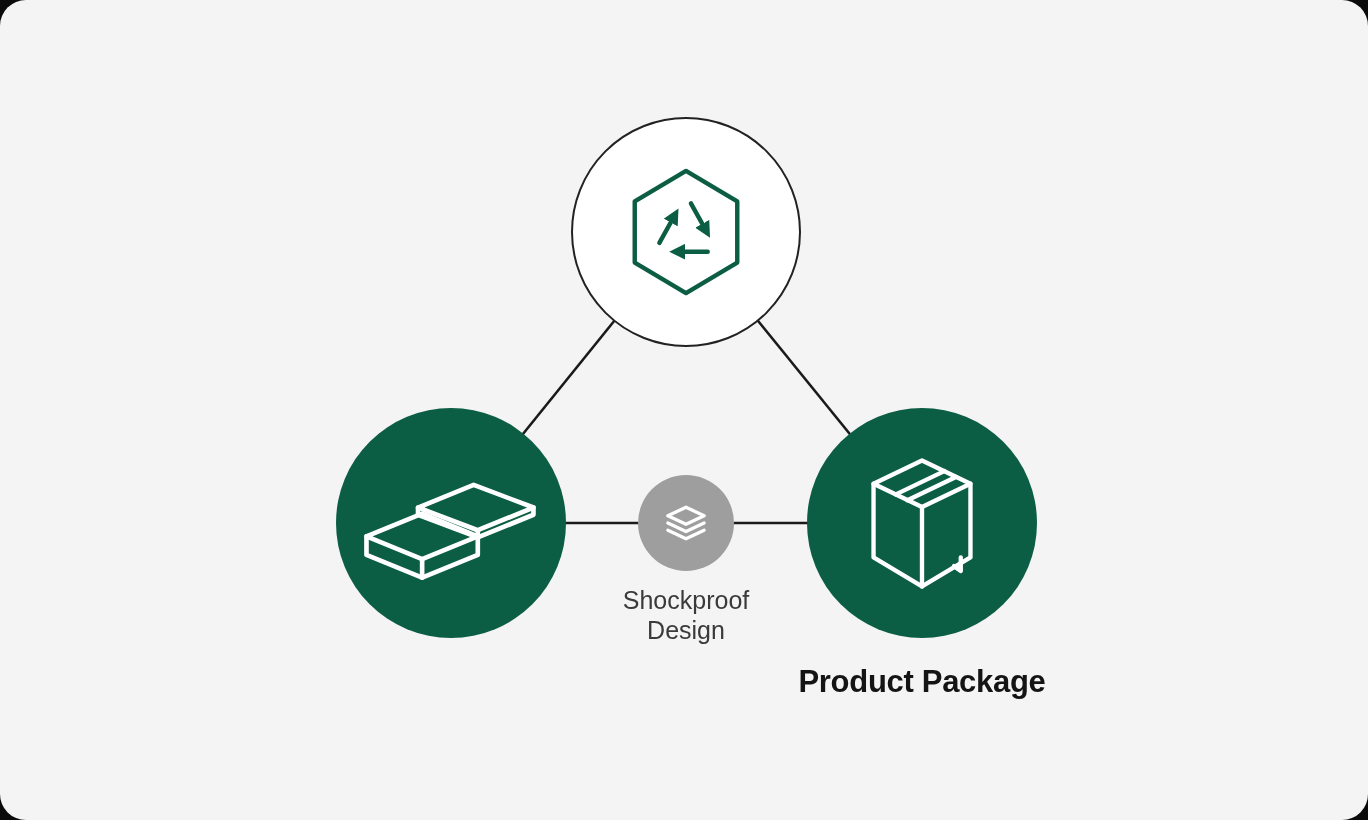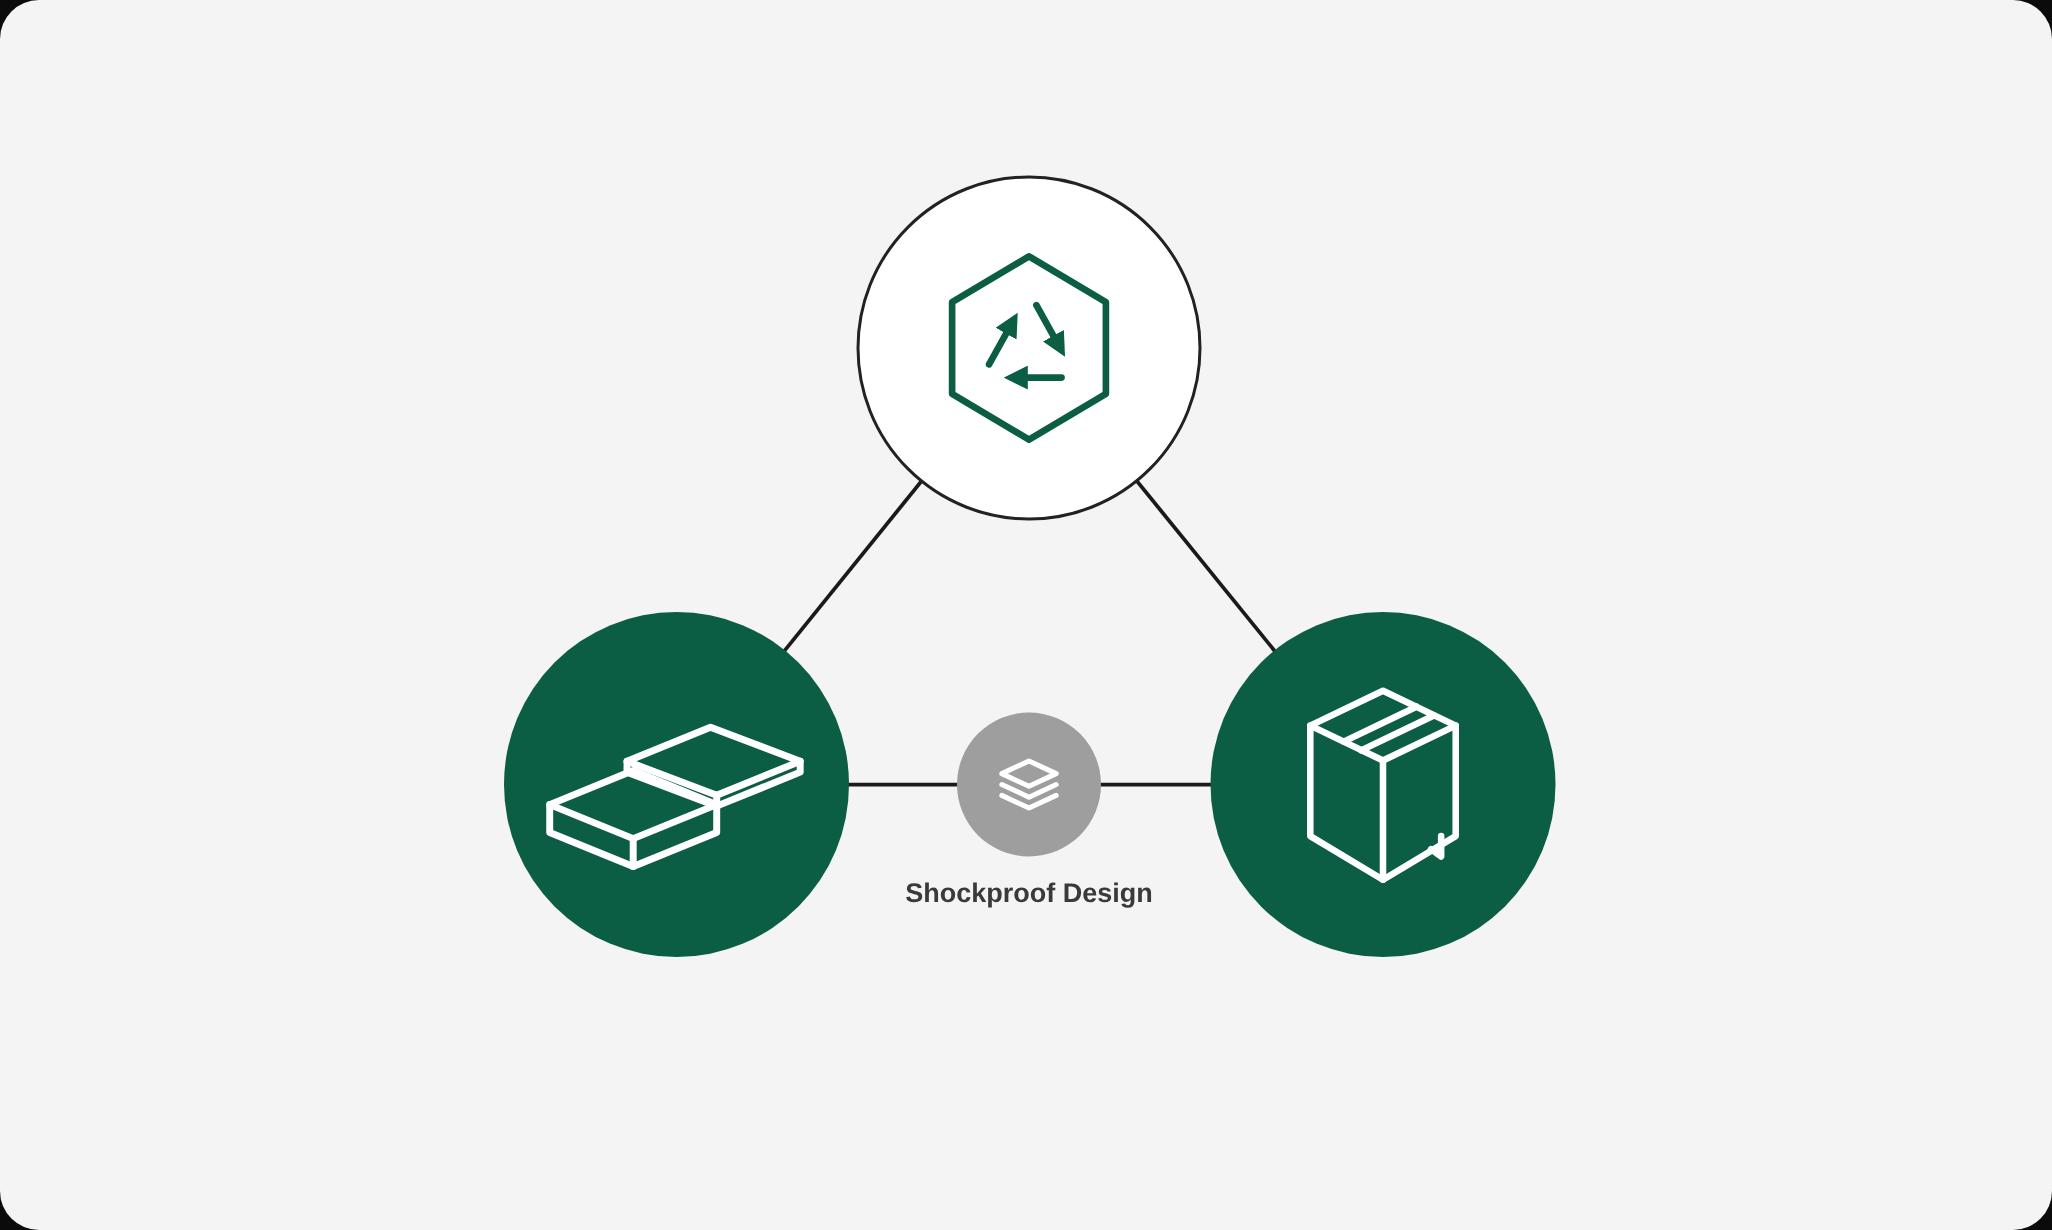--- a/index.html
+++ b/index.html
@@ -23,21 +23,21 @@
     left:638px;top:475px;width:96px;height:96px;background:#9E9E9E;
   }
   .label{
     position:absolute;text-align:center;color:#141414;
     font-weight:700;font-size:31px;letter-spacing:-0.3px;width:400px;
   }
   .label-left{left:253px;top:664px;}
   .label-right{left:722px;top:664px;}
   .sublabel{
     position:absolute;left:586px;top:585px;width:200px;
-    text-align:center;color:#3a3a3a;font-weight:700;font-size:18px;line-height:1.2;
+    text-align:center;color:#3a3a3a;font-weight:400;font-size:25px;line-height:1.2;
   }
 </style>
 </head>
 <body>
 
 <div class="card">
 
   <svg class="connectors" viewBox="0 0 1368 820">
     <line x1="686" y1="232" x2="451" y2="523" stroke="#1a1a1a" stroke-width="2.5"></line>
     <line x1="686" y1="232" x2="922" y2="523" stroke="#1a1a1a" stroke-width="2.5"></line>
@@ -95,15 +95,16 @@
   <div class="node node-center">
     <svg width="58" height="58" viewBox="0 0 96 96">
       <g fill="none" stroke="#ffffff" stroke-width="5.5" stroke-linejoin="round" stroke-linecap="round">
         <polygon points="18,36 48,22 78,36 48,50"></polygon>
         <path d="M18,48 L48,62 L78,48"></path>
         <path d="M18,60 L48,74 L78,60"></path>
       </g>
     </svg>
   </div>
 
+  <div class="label label-right">Product Package</div>
   <div class="sublabel">Shockproof Design</div>
 
 </div>
 
 </body></html>

